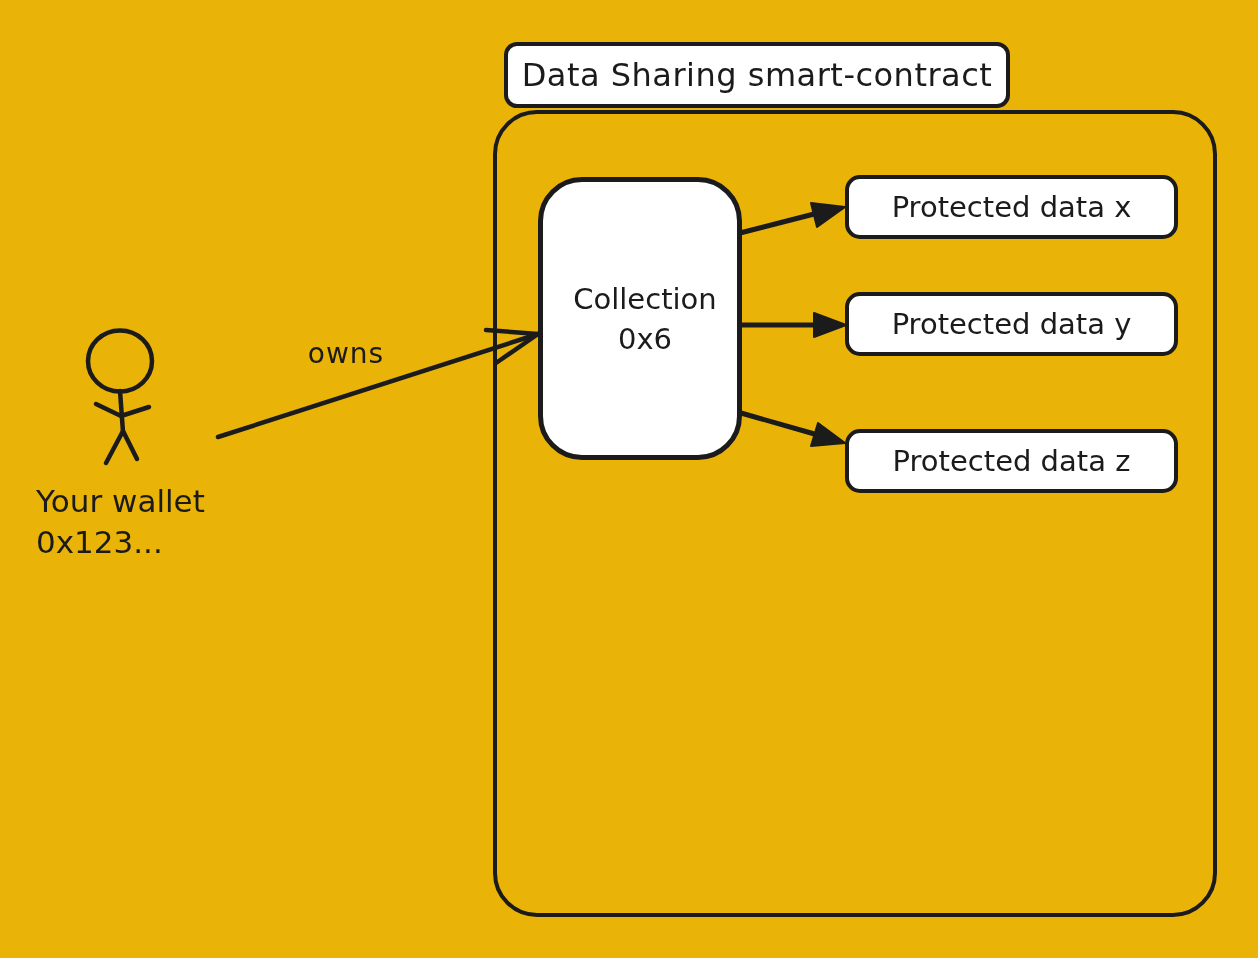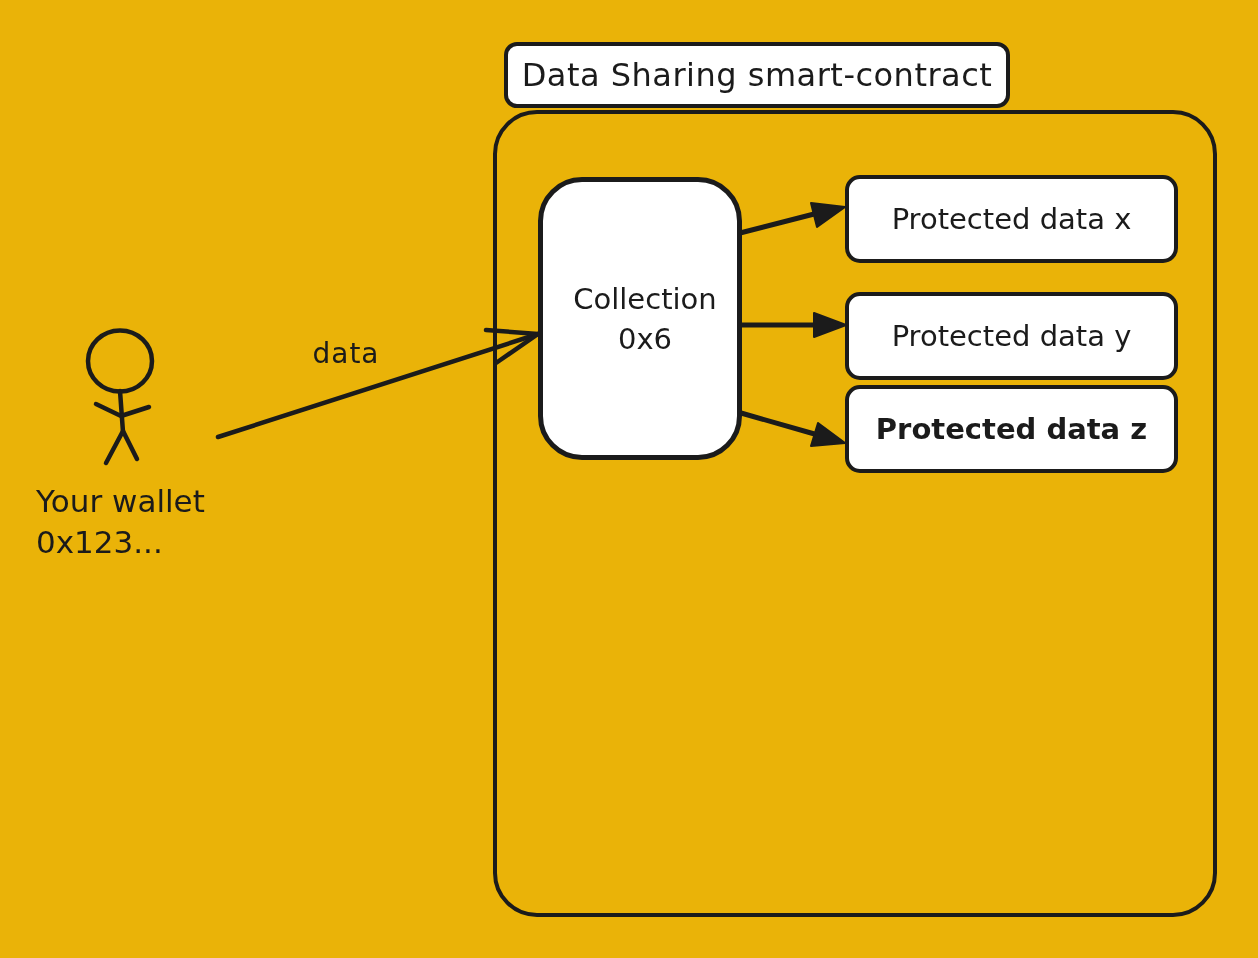--- a/index.html
+++ b/index.html
@@ -53,28 +53,28 @@
     width: 204px; height: 283px;
     border-width: 5px;
     border-radius: 44px;
     font-size: 29px;
     line-height: 40px;
     z-index: 3;
     padding-left: 10px;
   }
   .protected-box {
     left: 845px;
-    width: 333px; height: 88px;
+    width: 333px; height: 64px;
     border-radius: 15px;
     font-size: 29px;
     z-index: 3;
   }
   .protected-x { top: 175px; }
   .protected-y { top: 292px; }
-  .protected-z { top: 385px; font-weight: bold; }
+  .protected-z { top: 429px; }
   .free-label {
     position: absolute;
     color: #1b1b1b;
     z-index: 2;
   }
   .owns-label {
     left: 296px; top: 337px;
     width: 100px;
     text-align: center;
     font-size: 28px;
@@ -140,20 +140,20 @@
   <div class="box protected-box protected-x">
     <span>Protected data x</span>
   </div>
   <div class="box protected-box protected-y">
     <span>Protected data y</span>
   </div>
   <div class="box protected-box protected-z">
     <span>Protected data z</span>
   </div>
 
-  <div class="free-label owns-label">data</div>
+  <div class="free-label owns-label">owns</div>
 
   <div class="free-label actor-label">
     <div>Your wallet</div>
     <div>0x123...</div>
   </div>
 
 </div>
 
 </body></html>

